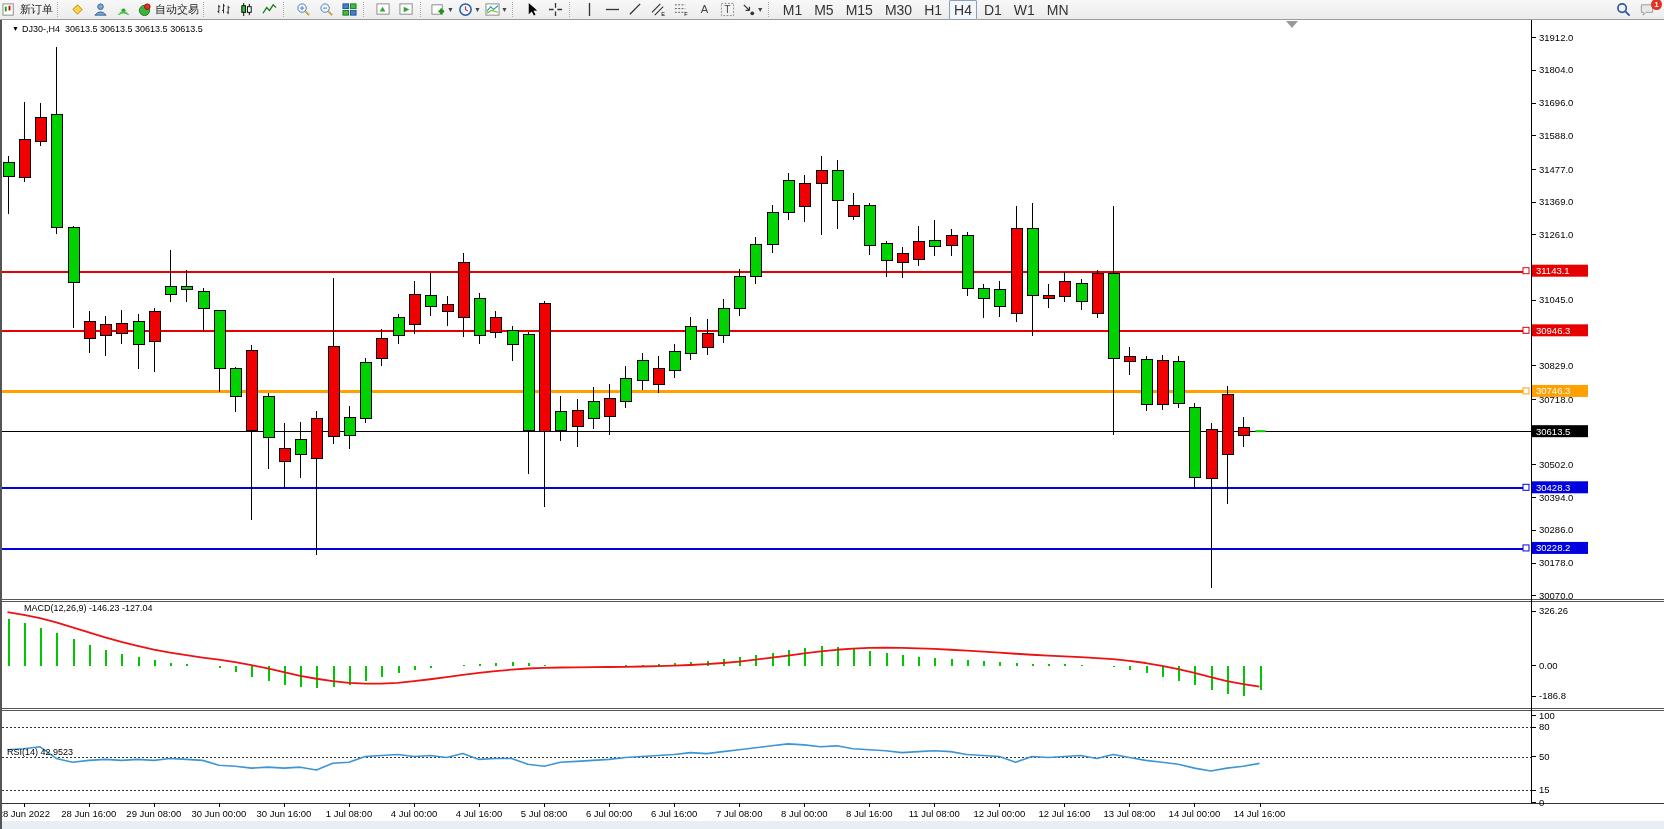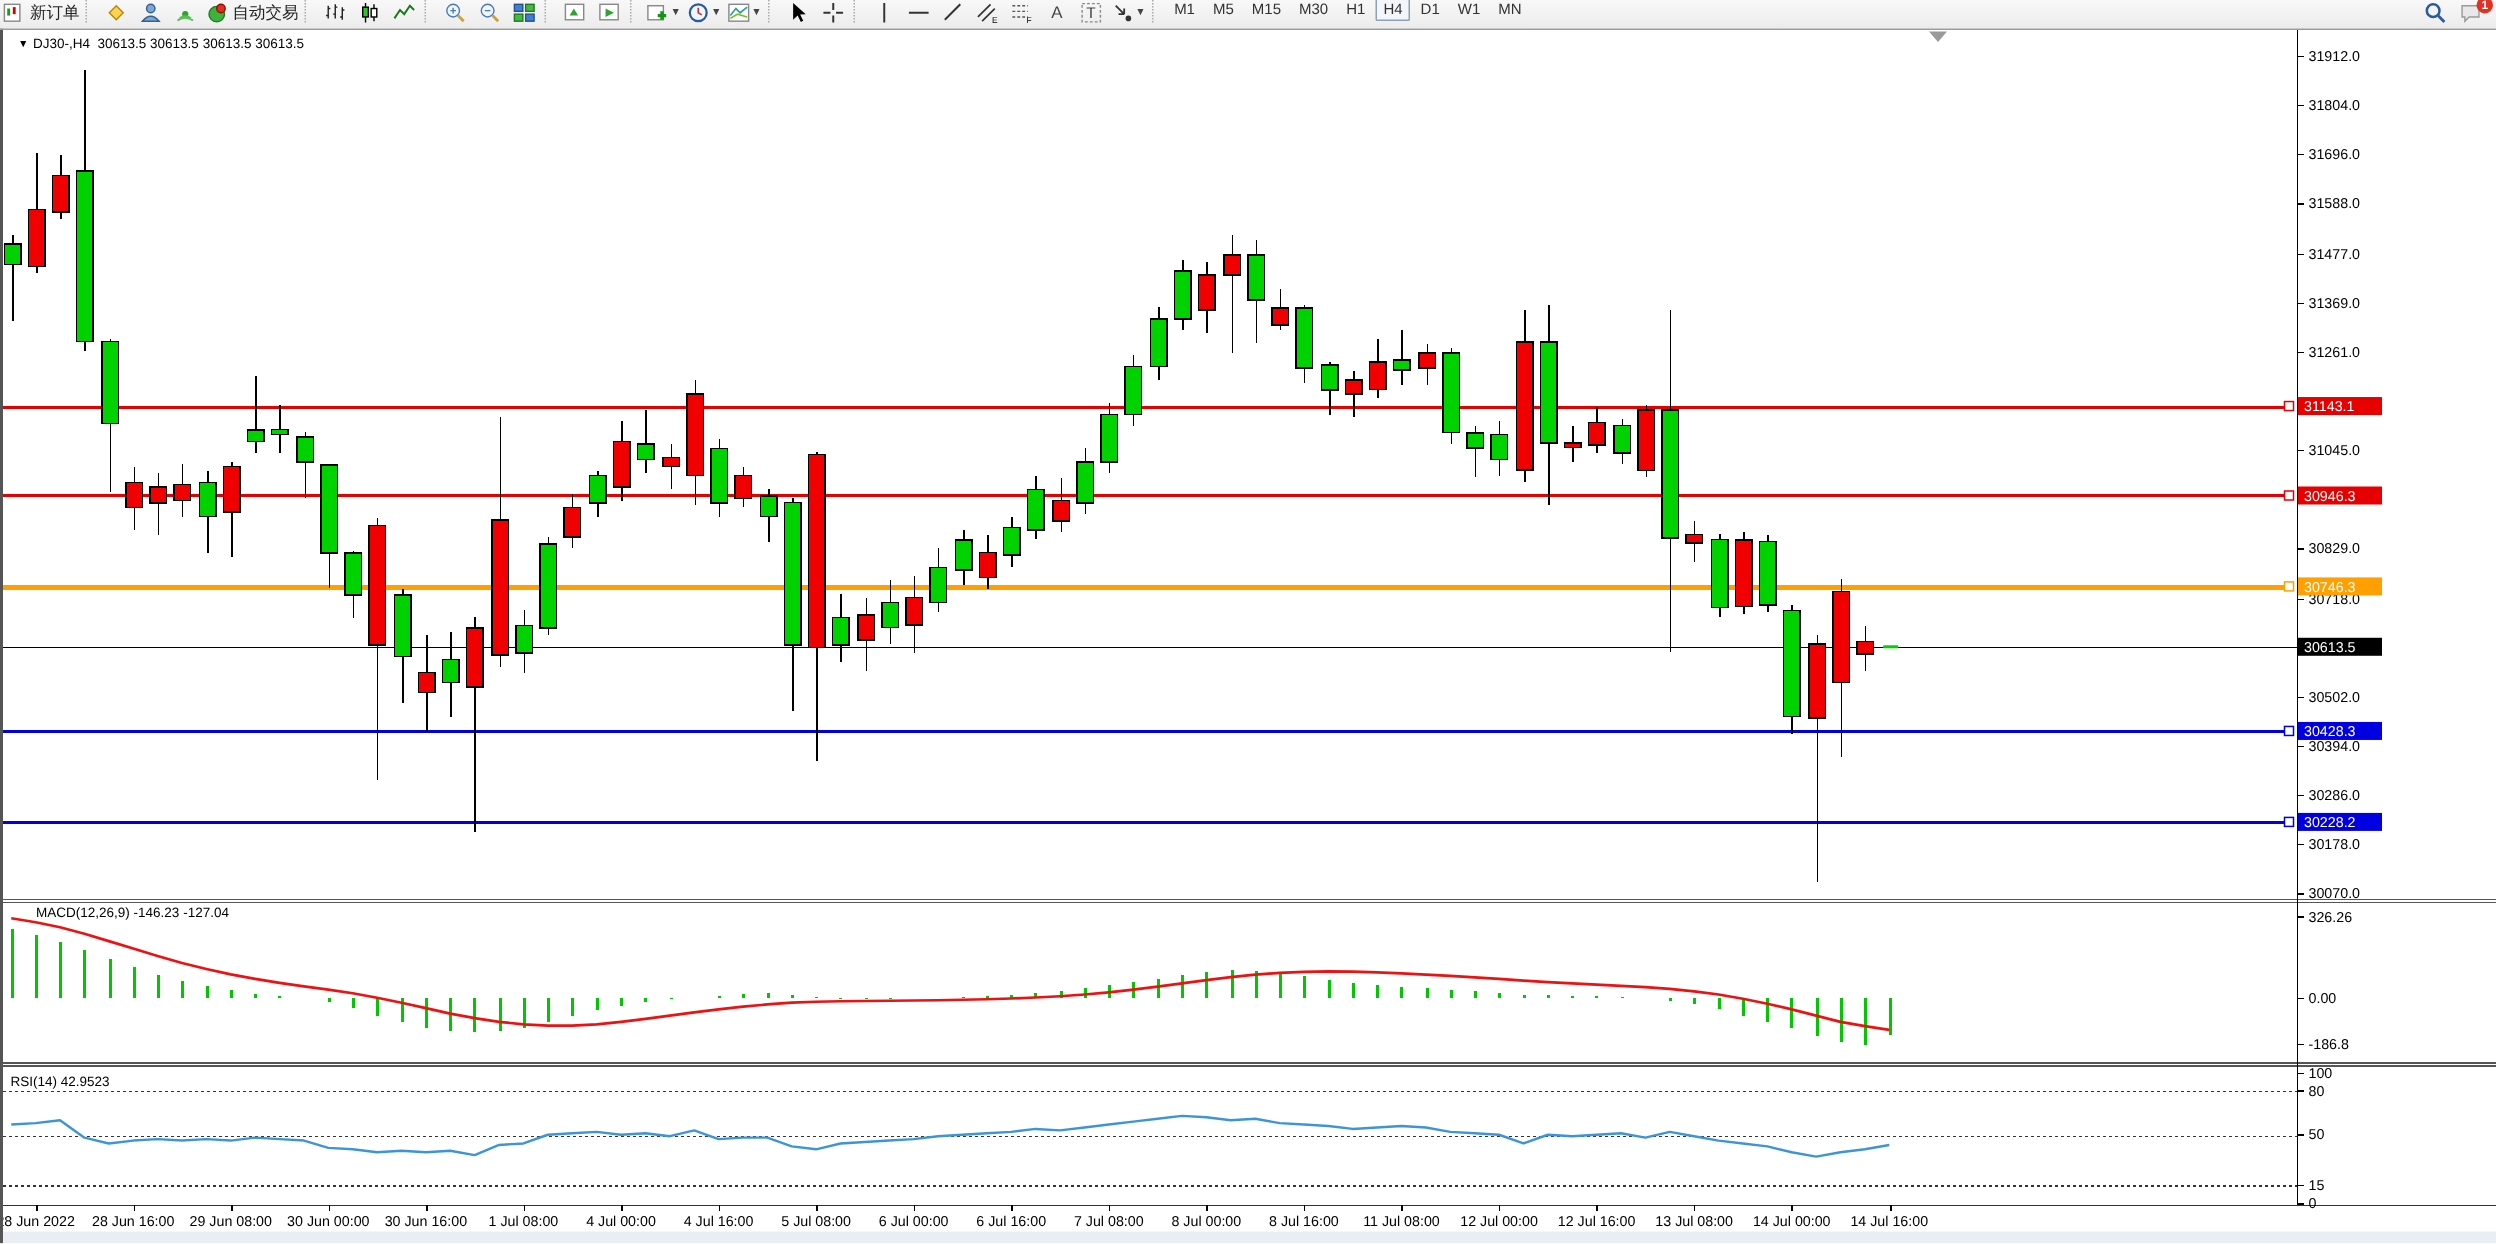--- a/index.html
+++ b/index.html
@@ -1,35 +1,35 @@
 <!DOCTYPE html>
 <html><head>
 <meta charset="utf-8">
 <style>
   html,body{margin:0;padding:0;background:#fff;}
   #app{position:relative;width:1664px;height:829px;font-family:"Liberation Sans",sans-serif;overflow:hidden;background:#fff;}
   
-  #toolbar{position:absolute;left:0;top:0;width:1664px;height:19px;background:linear-gradient(#f8f8f8,#ececec);border-bottom:1px solid #9b9b9b;display:flex;align-items:flex-start;font-size:11px;color:#222;z-index:5;}
+  #toolbar{position:absolute;left:0;top:0;width:1664px;height:19px;background:linear-gradient(#f8f8f8,#ececec);border-bottom:1px solid #9b9b9b;display:flex;align-items:center;font-size:11px;color:#222;z-index:5;}
   .tb{display:inline-flex;align-items:center;justify-content:center;height:17px;min-width:19px;padding:0 2px;cursor:default;}
   .tb svg{display:block;}
   .tb-label{margin-left:3px;white-space:nowrap;}
   .grip{width:6px;height:15px;margin:0 2px;border-left:1px dotted #aaa;}
   .caret{font-size:7px;color:#444;margin-left:1px;}
-  .tf{font-size:10px;padding:1px 4px;margin:0 1px;border:1px solid transparent;border-radius:1px;color:#333;}
+  .tf{font-size:14px;padding:1px 4px;margin:0 1px;border:1px solid transparent;border-radius:1px;color:#333;}
   .tf.active{border:1px solid #8ea0b8;background:#f3f6fb;}
   #chat-wrap{position:relative;}
   #chat-badge{position:absolute;top:-2px;right:-4px;background:#e03123;color:#fff;border-radius:50%;width:11px;height:11px;font-size:8px;line-height:11px;text-align:center;font-weight:bold;}
   #tb-right{margin-left:auto;display:flex;align-items:center;padding-right:6px;}
   
   #chart-wrap{position:absolute;left:0;top:19px;width:1664px;height:810px;background:#fff;border-left:2px solid #555;}
   #chart-svg{position:absolute;left:0;top:0;}
   .ovl{position:absolute;font-size:9px;color:#000;white-space:nowrap;z-index:3;}
   #chart-title{left:10px;top:5px;}
   #macd-label{left:22px;top:584px;}
-  #rsi-label{left:5px;top:697px;}
+  #rsi-label{left:5px;top:728px;}
   .tri{display:inline-block;font-size:7px;vertical-align:1px;margin-right:3px;}
 </style>
 </head>
 <body>
 
 <div id="app">
 
   <div id="toolbar">
     <span class="tb">
       <svg width="15" height="15" viewBox="0 0 16 16">

